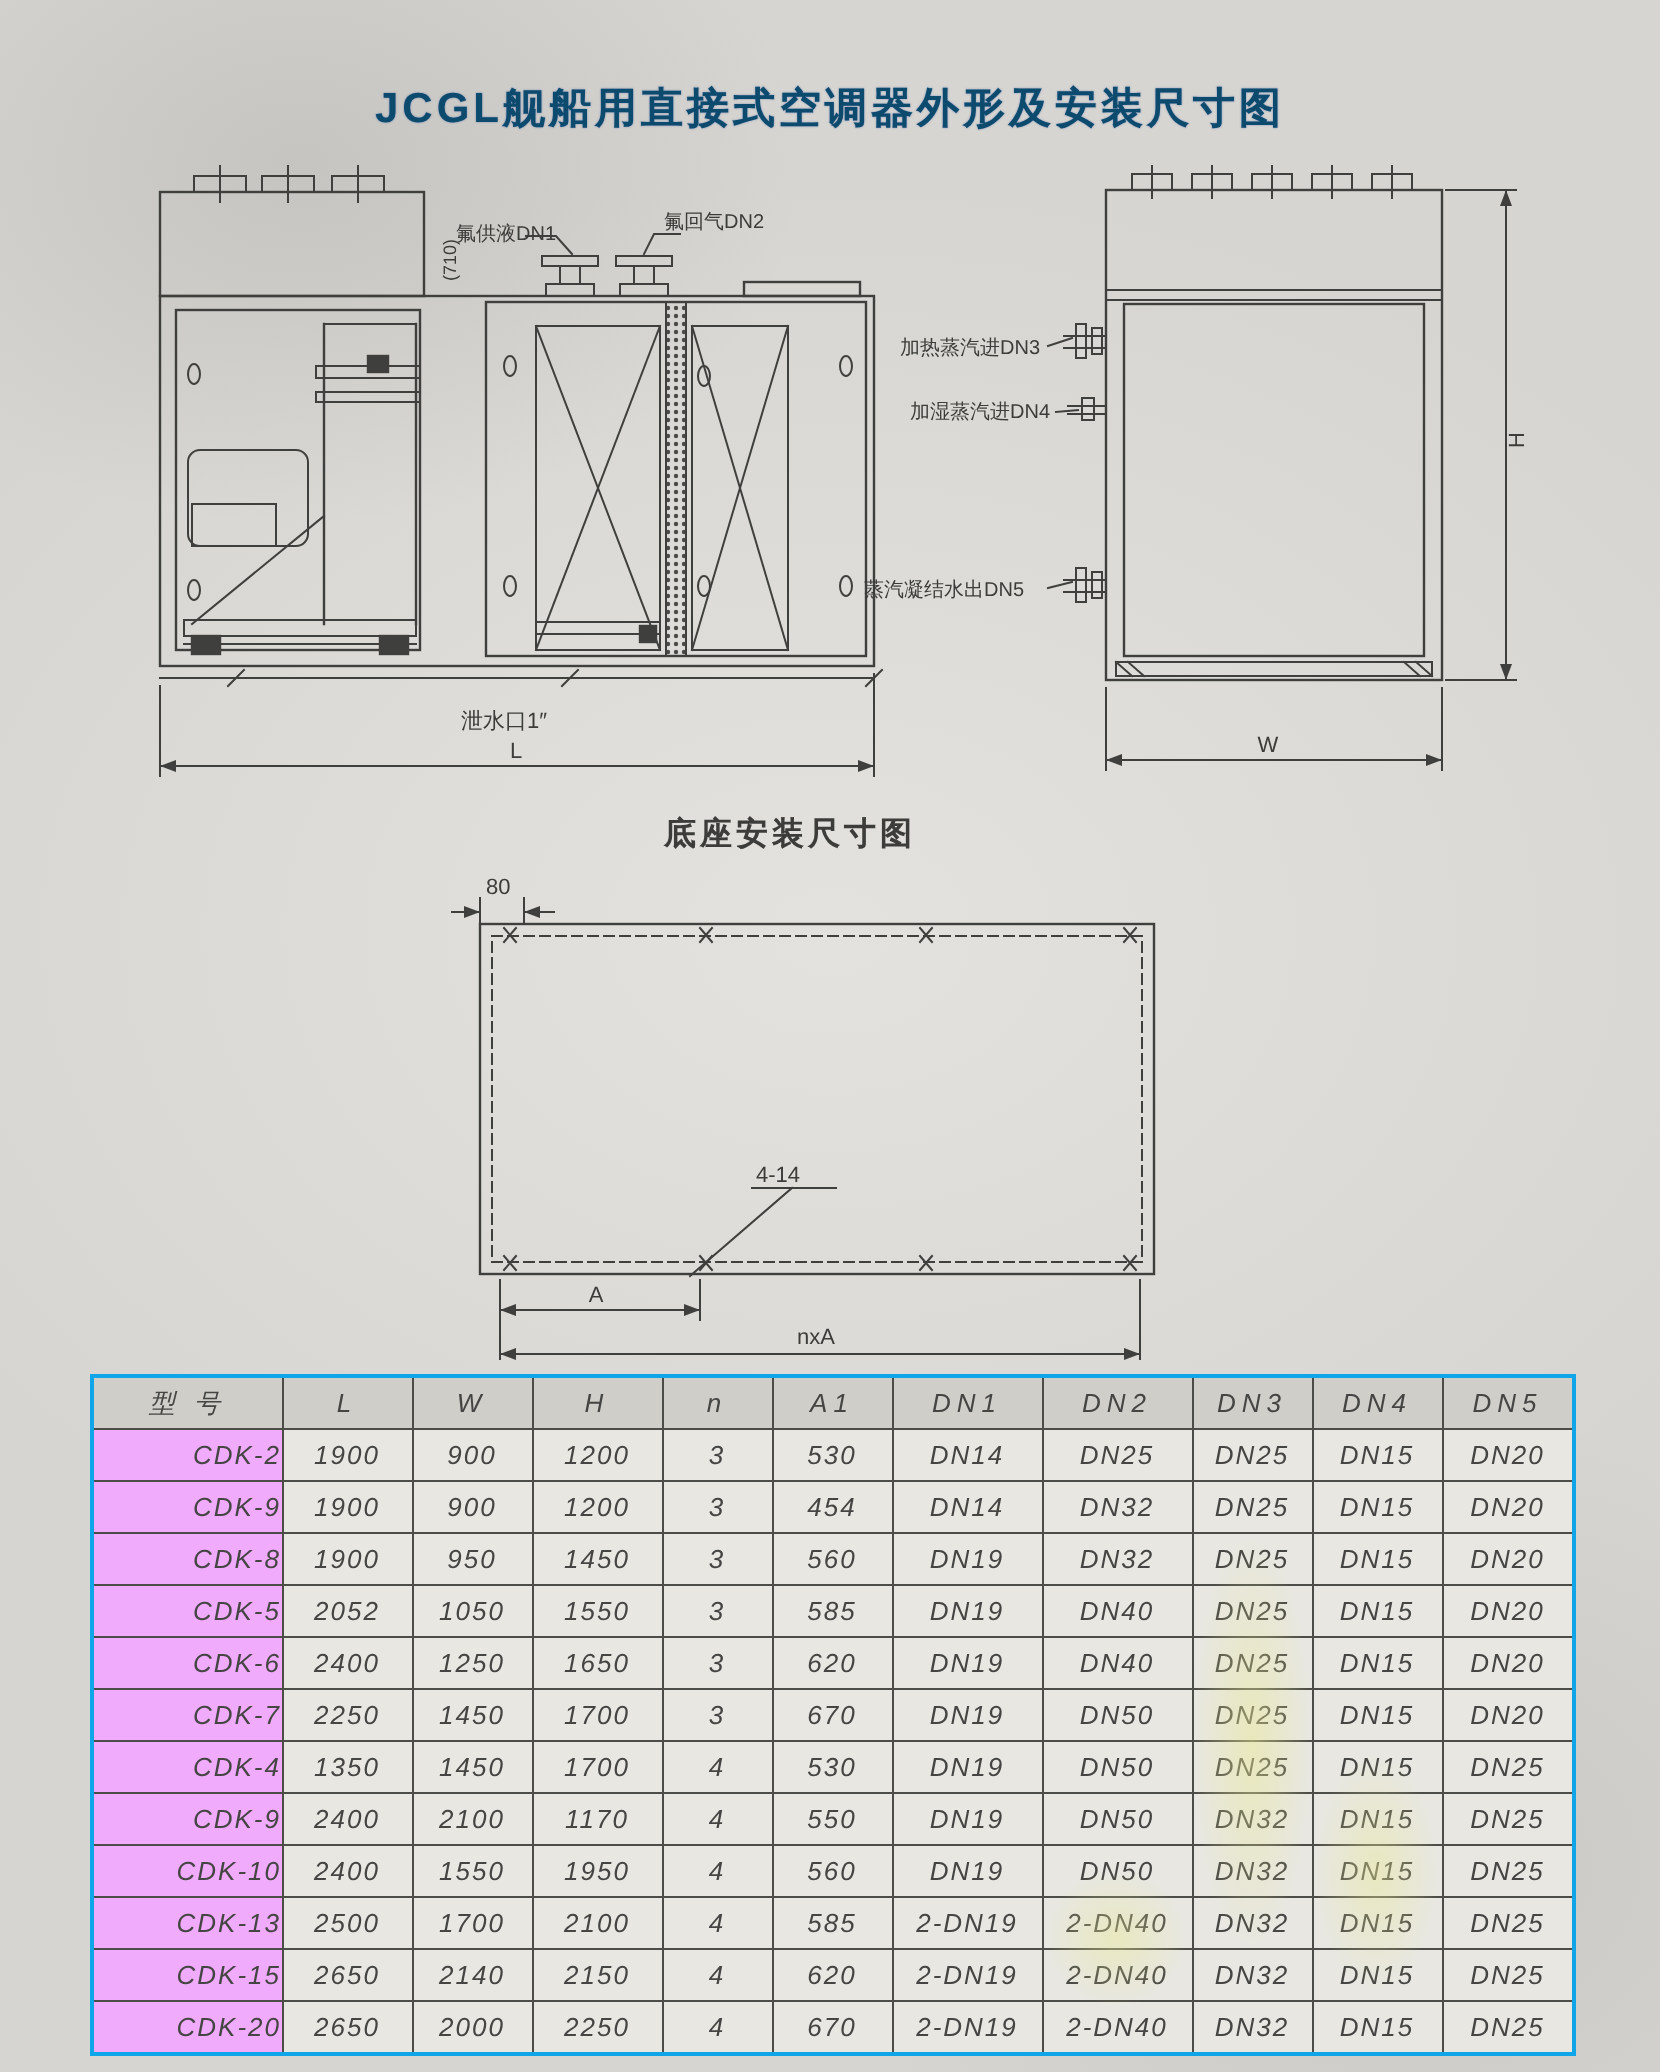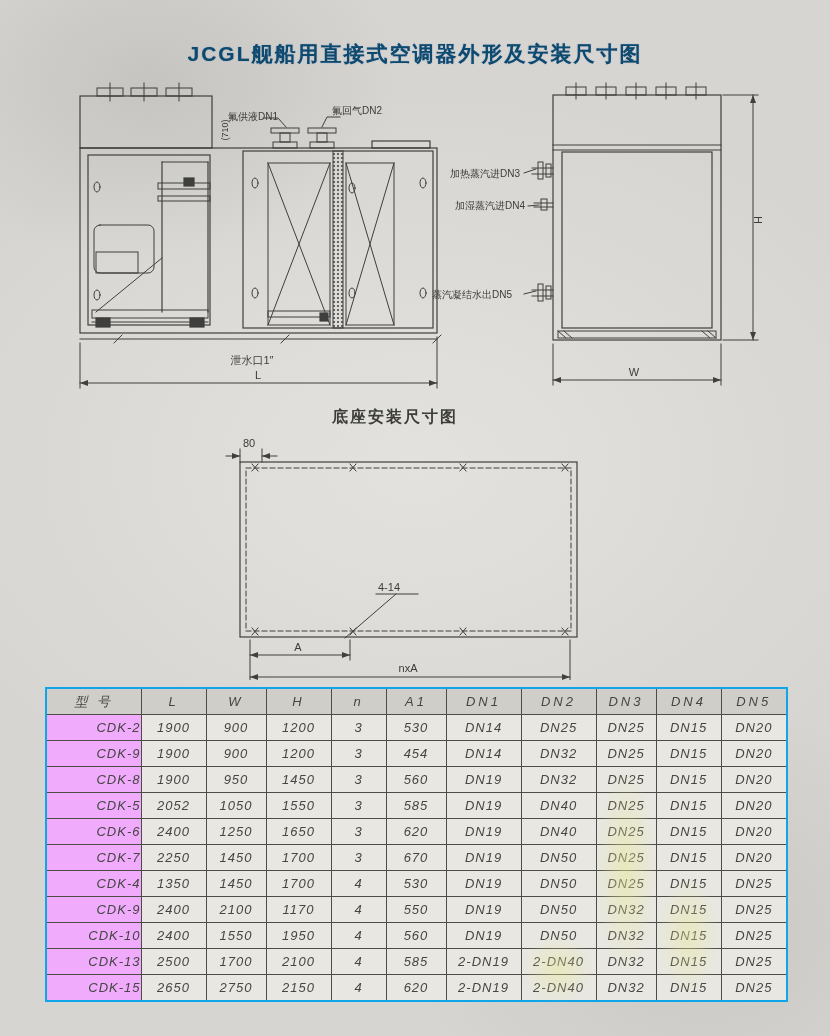--- a/index.html
+++ b/index.html
@@ -381,28 +381,41 @@
         <td>585</td>
         <td>2-DN19</td>
         <td>2-DN40</td>
         <td>DN32</td>
         <td>DN15</td>
         <td>DN25</td>
       </tr>
       <tr>
         <td>CDK-15</td>
         <td>2650</td>
-        <td>2750</td>
+        <td>2140</td>
         <td>2150</td>
         <td>4</td>
         <td>620</td>
         <td>2-DN19</td>
         <td>2-DN40</td>
         <td>DN32</td>
         <td>DN15</td>
         <td>DN25</td>
       </tr>
+      <tr>
+        <td>CDK-20</td>
+        <td>2650</td>
+        <td>2000</td>
+        <td>2250</td>
+        <td>4</td>
+        <td>670</td>
+        <td>2-DN19</td>
+        <td>2-DN40</td>
+        <td>DN32</td>
+        <td>DN15</td>
+        <td>DN25</td>
+      </tr>
     </tbody>
 </table>
 
 <div class="tint tint-a"></div>
 <div class="tint tint-b"></div>
 <div class="tint tint-c"></div>
 
 </body></html>

